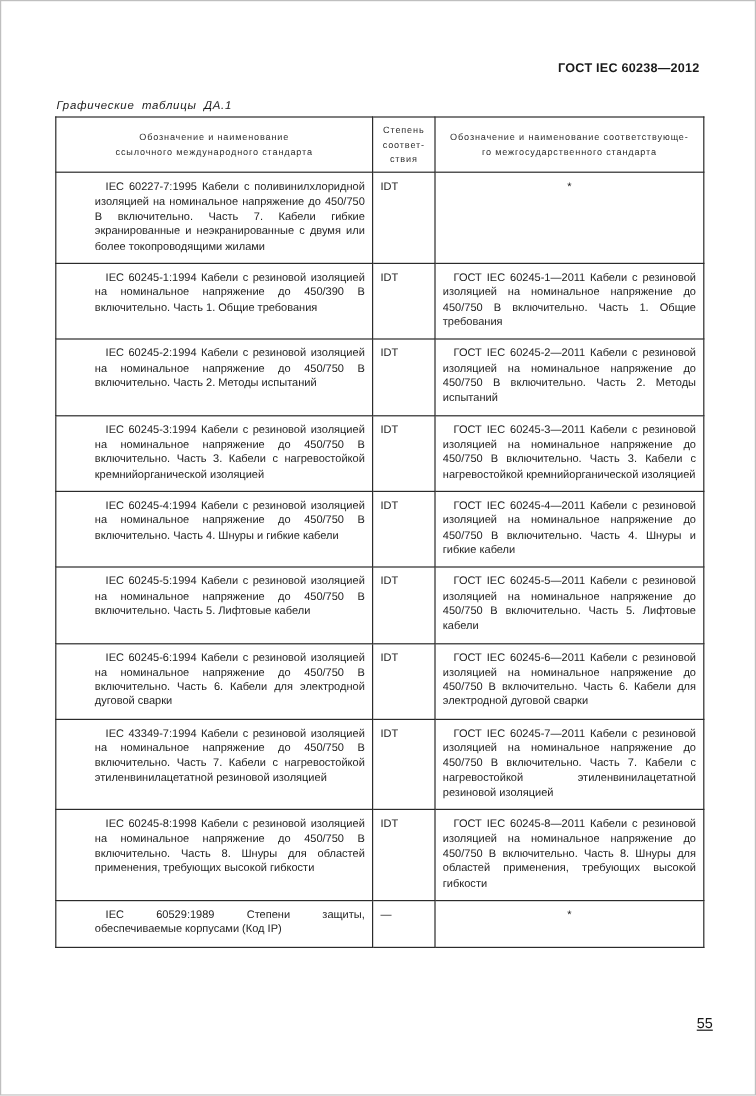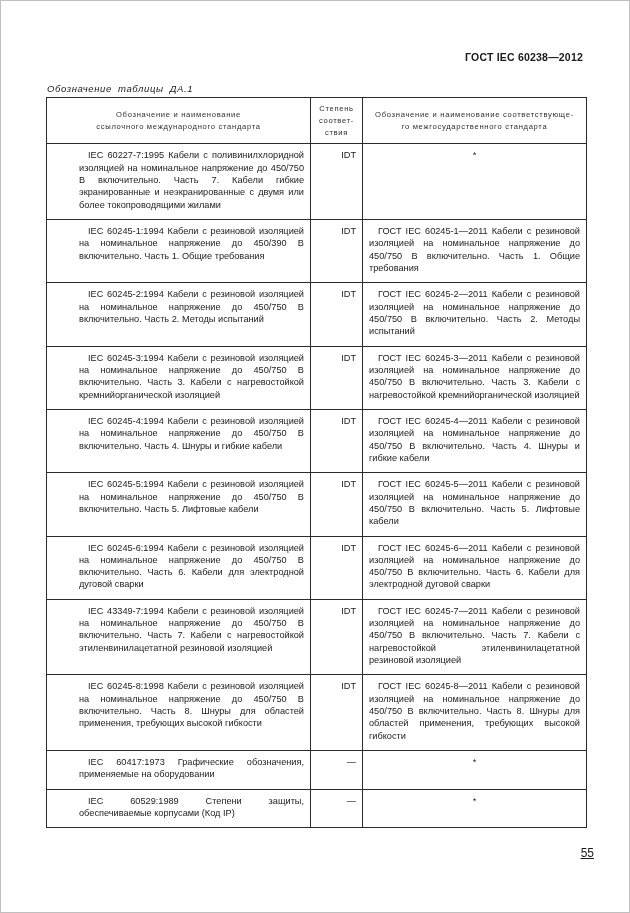--- a/index.html
+++ b/index.html
@@ -67,39 +67,39 @@
     padding: 5px 6px 8px 6px;
     color: #222;
   }
 
   .col-ref    { width: 264px; }
   .col-degree { width: 52px;  }
   .col-gost   { width: 224px; }
 
   td.cell-ref  { text-align: justify; text-indent: 9px; padding-left: 32px; }
   td.cell-gost { text-align: justify; text-indent: 9px; }
-  td.cell-degree { text-align: right; text-indent: 0; margin-left: 28px; }
+  td.cell-degree { text-align: left; text-indent: 0; margin-left: 28px; }
   td.center { text-align: center; text-indent: 0; }
 
   .page-number {
     position: absolute;
     bottom: 52px;
     right: 35px;
     font-size: 12px;
     text-decoration: underline;
   }
 </style>
 </head>
 <body>
 
 <div class="page">
 
   <div class="doc-header">ГОСТ IEC 60238—2012</div>
 
-  <div class="table-caption">Обозначение таблицы ДА.1</div>
+  <div class="table-caption">Графические таблицы ДА.1</div>
 
   <table class="std-table">
     <thead>
       <tr>
         <th class="col-ref">Обозначение и наименование
 ссылочного международного стандарта</th>
         <th class="col-degree">Степень
 соответ-
 ствия</th>
         <th class="col-gost">Обозначение и наименование соответствующе-
@@ -146,25 +146,20 @@
         <td class="cell-ref">IEC 43349-7:1994 Кабели с резиновой изоляцией на номинальное напряжение до 450/750 В включительно. Часть 7. Кабели с нагревостойкой этиленвинилацетатной резиновой изоляцией</td>
         <td class="cell-degree">IDT</td>
         <td class="cell-gost">ГОСТ IEC 60245-7—2011 Кабели с резиновой изоляцией на номинальное напряжение до 450/750 В включительно. Часть 7. Кабели с нагревостойкой этиленвинилацетатной резиновой изоляцией</td>
       </tr>
       <tr>
         <td class="cell-ref">IEC 60245-8:1998 Кабели с резиновой изоляцией на номинальное напряжение до 450/750 В включительно. Часть 8. Шнуры для областей применения, требующих высокой гибкости</td>
         <td class="cell-degree">IDT</td>
         <td class="cell-gost">ГОСТ IEC 60245-8—2011 Кабели с резиновой изоляцией на номинальное напряжение до 450/750 В включительно. Часть 8. Шнуры для областей применения, требующих высокой гибкости</td>
       </tr>
       <tr>
-        <td class="cell-ref">IEC 60417:1973 Графические обозначения, применяемые на оборудовании</td>
-        <td class="cell-degree">—</td>
-        <td class="cell-gost center">*</td>
-      </tr>
-      <tr>
         <td class="cell-ref">IEC 60529:1989 Степени защиты, обеспечиваемые корпусами (Код IP)</td>
         <td class="cell-degree">—</td>
         <td class="cell-gost center">*</td>
       </tr>
     </tbody>
   </table>
 
   <div class="page-number">55</div>
 
 </div>

